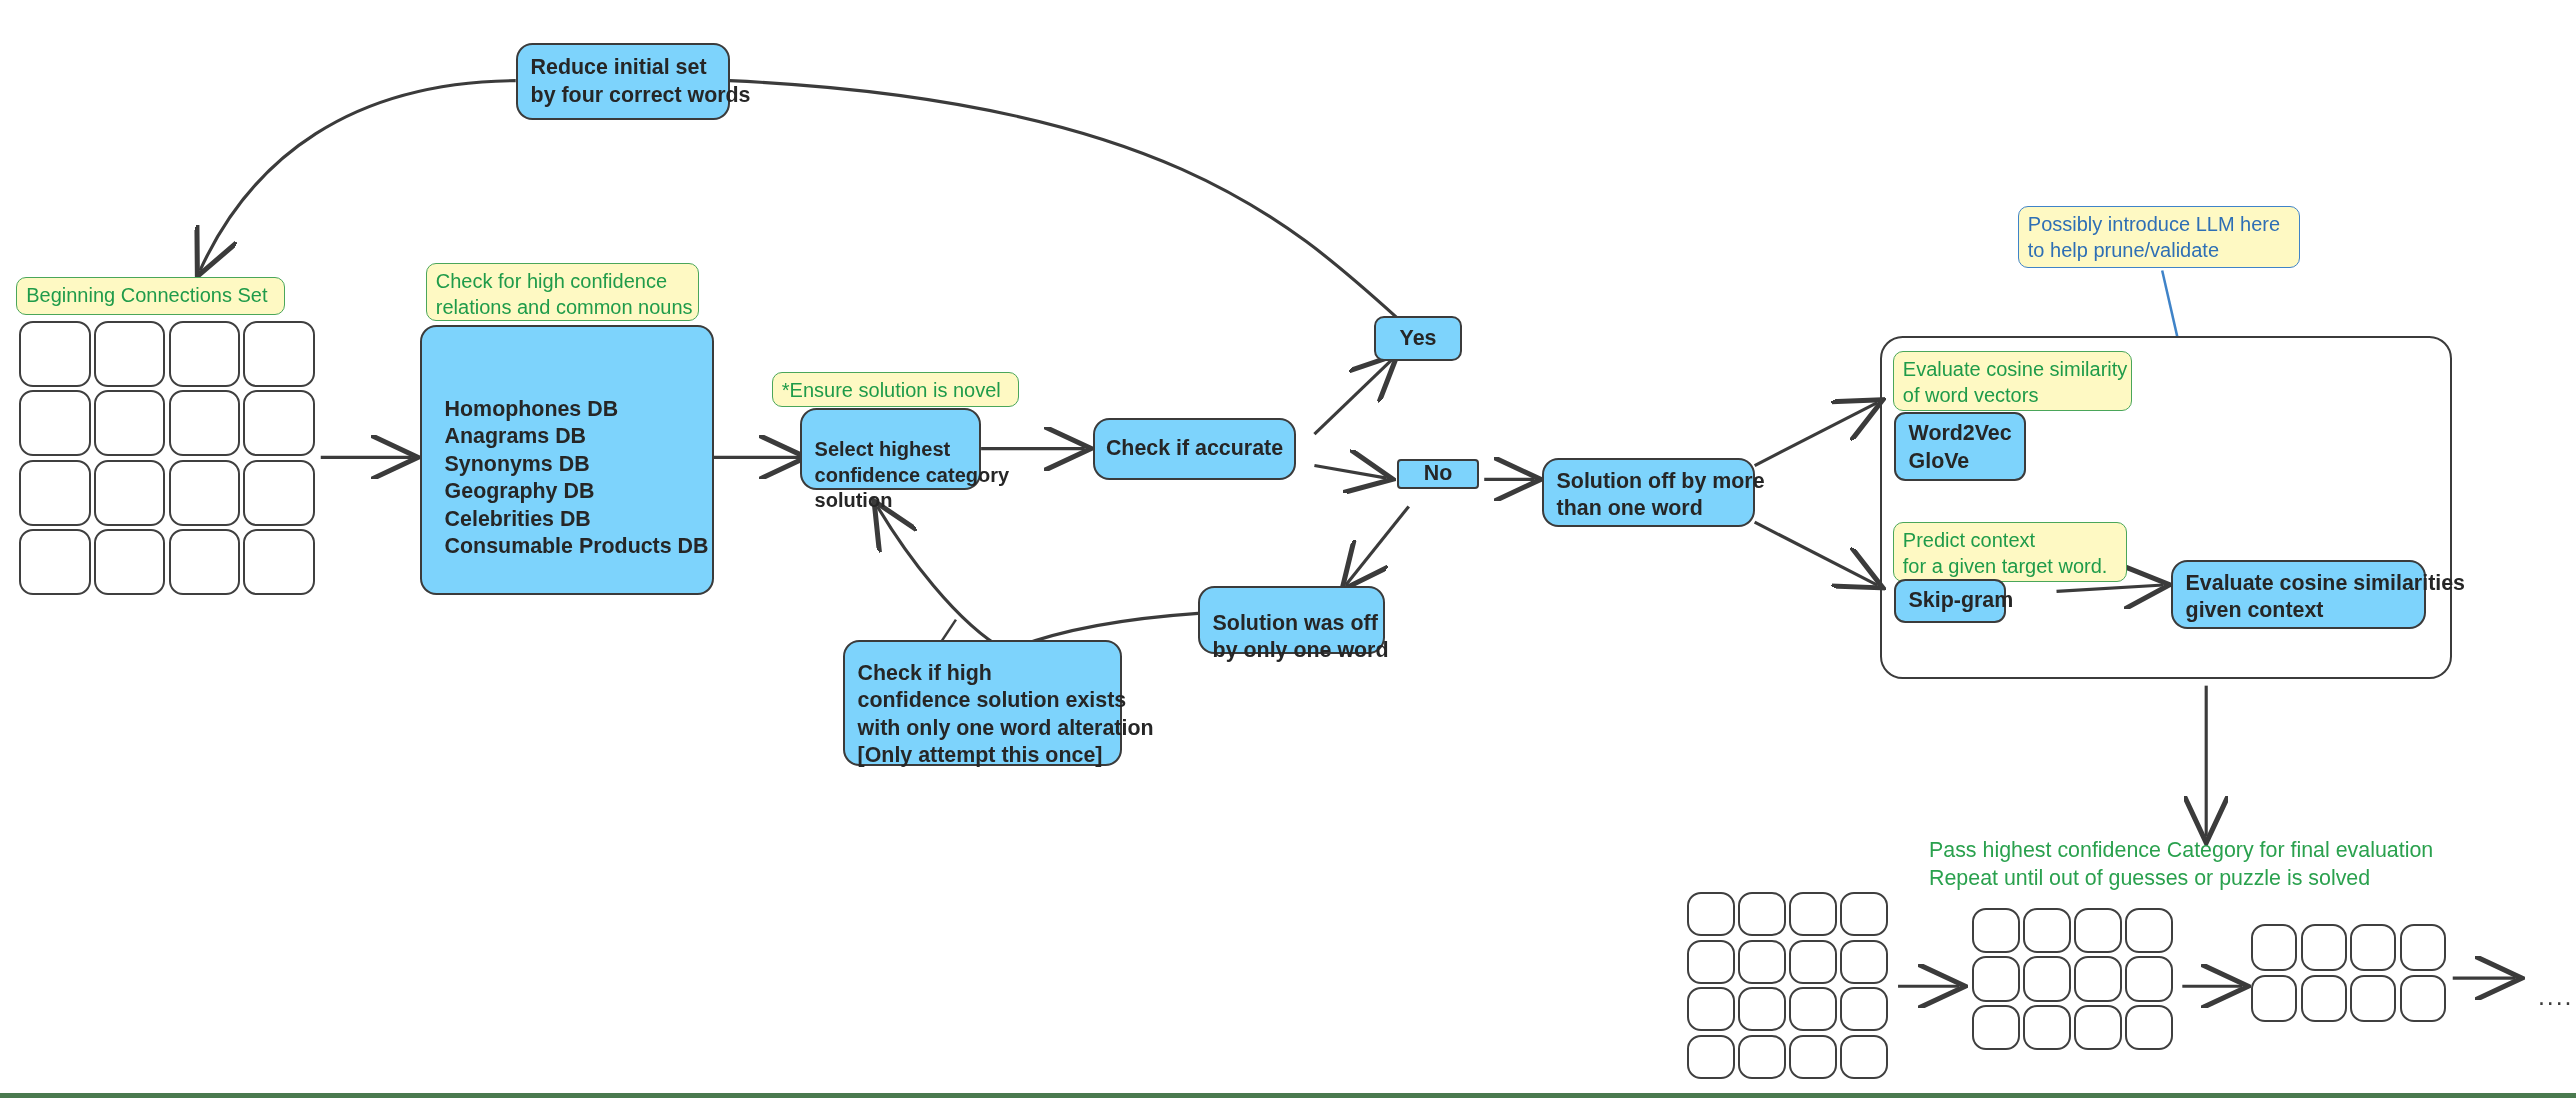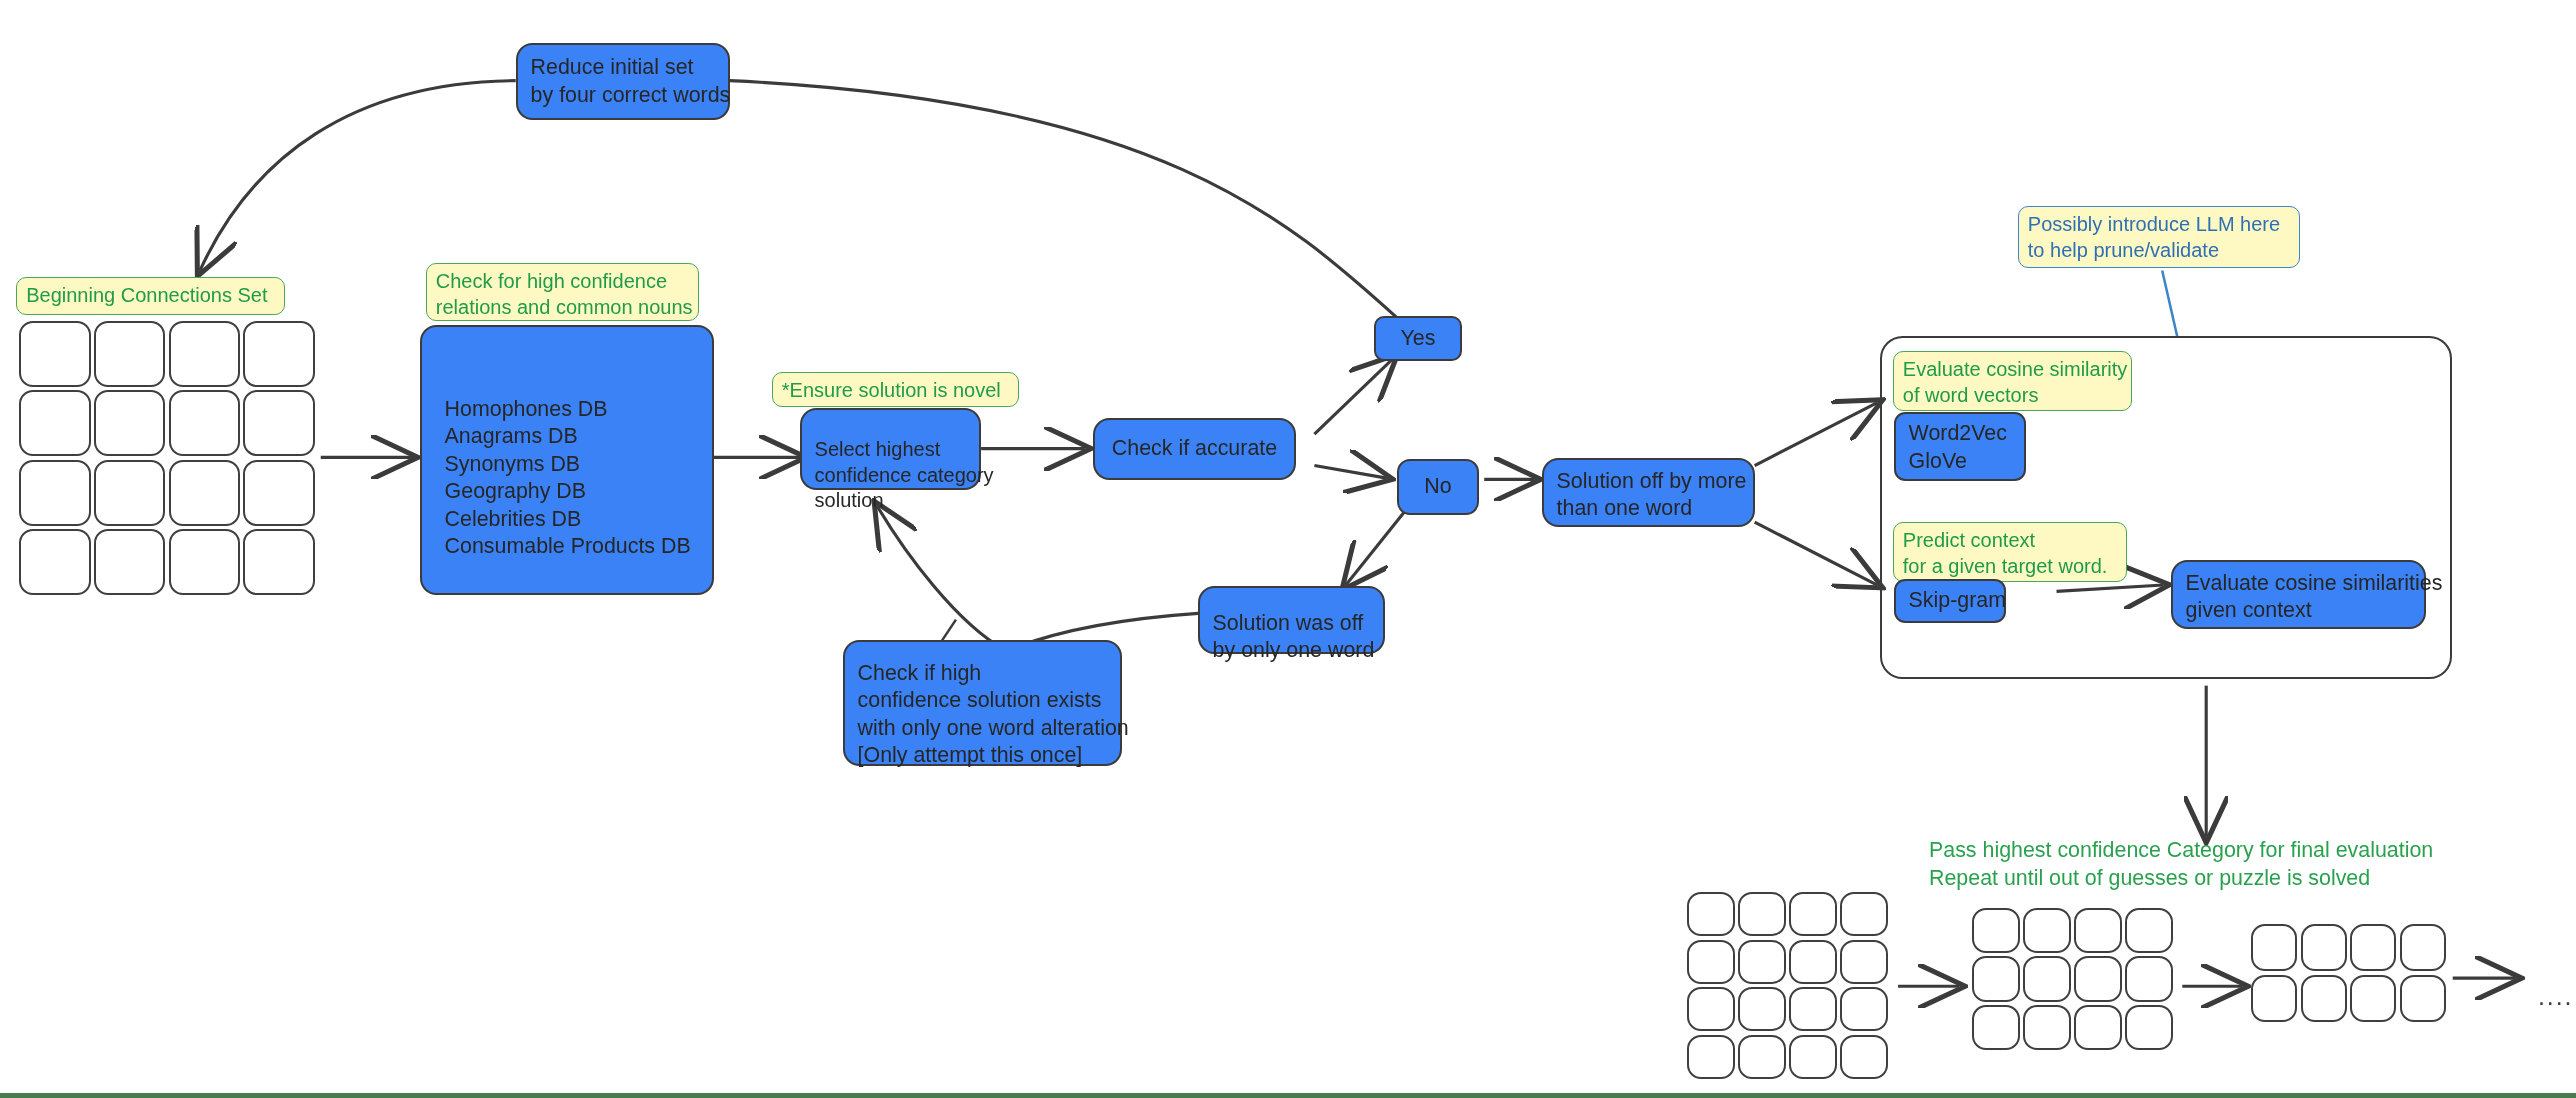--- a/index.html
+++ b/index.html
@@ -7,30 +7,31 @@
   #canvas{
     position:relative;
     width:2576px;height:1099px;
     background:#ffffff;
     overflow:hidden;
   }
   #svg-layer{position:absolute;left:0;top:0;width:2576px;height:1099px;pointer-events:none;}
   .node{
     position:absolute;
     box-sizing:border-box;
-    background:#3b82f6;
+    background:#7dd3fc;
     border:2.5px solid #3b3b3b;
     border-radius:16.4px;
     color:#262626;
     font-size:21.4px;
     line-height:1.28;
     padding:8.8px 12.6px;
     white-space:pre;
     display:flex;
     align-items:center;
+    font-weight:bold;
   }
   .node.center{justify-content:center;text-align:center;}
   .annot{
     position:absolute;
     box-sizing:border-box;
     background:#fef9c3;
     border:1.9px solid #4aa65a;
     border-radius:10px;
     color:#1f9b4a;
     font-size:20px;
@@ -172,21 +173,21 @@
   <div class="annot" style="left:772px;top:372px;width:247px;height:35px;">*Ensure solution is novel</div>
 
   <div class="node" style="left:800px;top:408px;width:181px;height:82px;align-items:flex-start;padding-top:27px;font-size:20px;">Select highest
 confidence category
 solution</div>
 
   <div class="node center" style="left:1093px;top:418px;width:203px;height:62px;">Check if accurate</div>
 
   <div class="node center" style="left:1374px;top:316px;width:88px;height:45px;border-radius:10px;">Yes</div>
 
-  <div class="node center" style="left:1397px;top:459px;width:82px;height:56px;border-radius:13px;">No</div>
+  <div class="node center" style="left:1397px;top:459px;width:82px;height:30px;border-radius:4px;">No</div>
 
   <div class="node" style="left:1542px;top:458px;width:213px;height:69px;align-items:flex-start;padding-top:7.5px;">Solution off by more
 than one word</div>
 
   <div class="node" style="left:1198px;top:586px;width:187px;height:68px;align-items:flex-start;padding-top:22px;">Solution was off
 by only one word</div>
 
   <div class="node" style="left:843px;top:640px;width:279px;height:126px;align-items:flex-start;padding-top:18px;">Check if high
 confidence solution exists
 with only one word alteration

